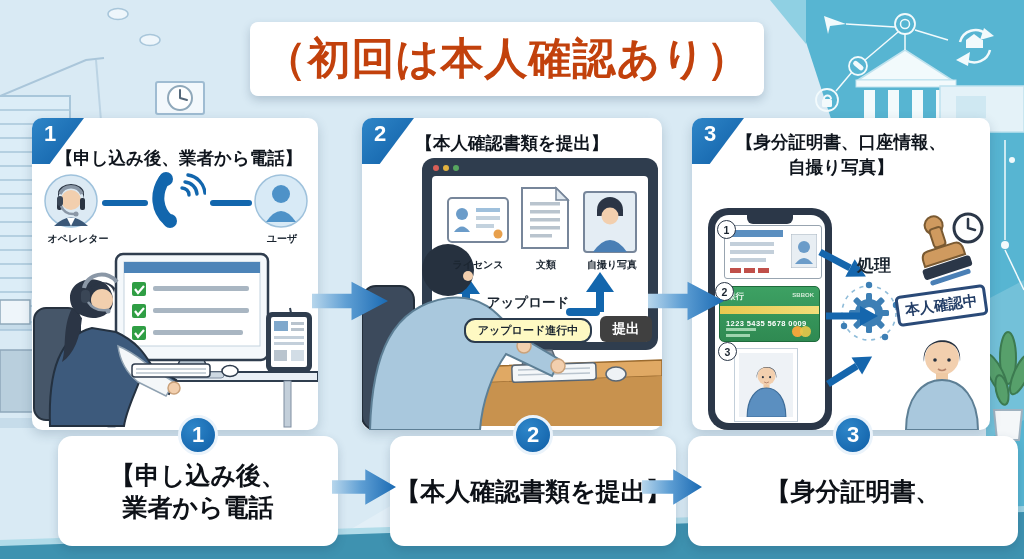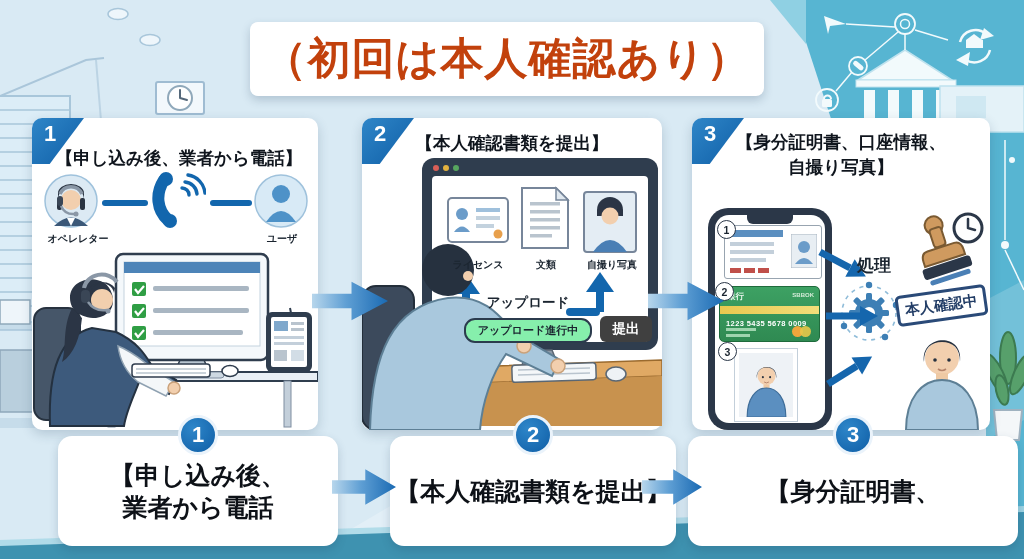--- a/index.html
+++ b/index.html
@@ -51,21 +51,21 @@
   }
   .circle-badge{
     position:absolute;top:-21px;left:50%;transform:translateX(-50%);
     width:40px;height:40px;border-radius:50%;
     background:radial-gradient(circle at 35% 30%,#2e86c9,#0f5ea6);
     border:3px solid #eaf3fb;color:#fff;font-size:22px;font-weight:800;
     display:flex;align-items:center;justify-content:center;box-sizing:border-box;
   }
   
   .progress-pill{
-    left:102px;top:200px;width:124px;height:21px;background:#86efac;
+    left:102px;top:200px;width:124px;height:21px;background:#fef9c3;
     border:2px solid #2b3b4d;border-radius:11px;
     display:flex;align-items:center;justify-content:center;
     font-size:11px;font-weight:700;color:#1b2530;z-index:3;
   }
   .submit-btn{
     left:238px;top:198px;width:52px;height:26px;background:#404040;border-radius:6px;
     display:flex;align-items:center;justify-content:center;
     font-size:13.5px;font-weight:800;color:#fff;z-index:3;
   }
   

